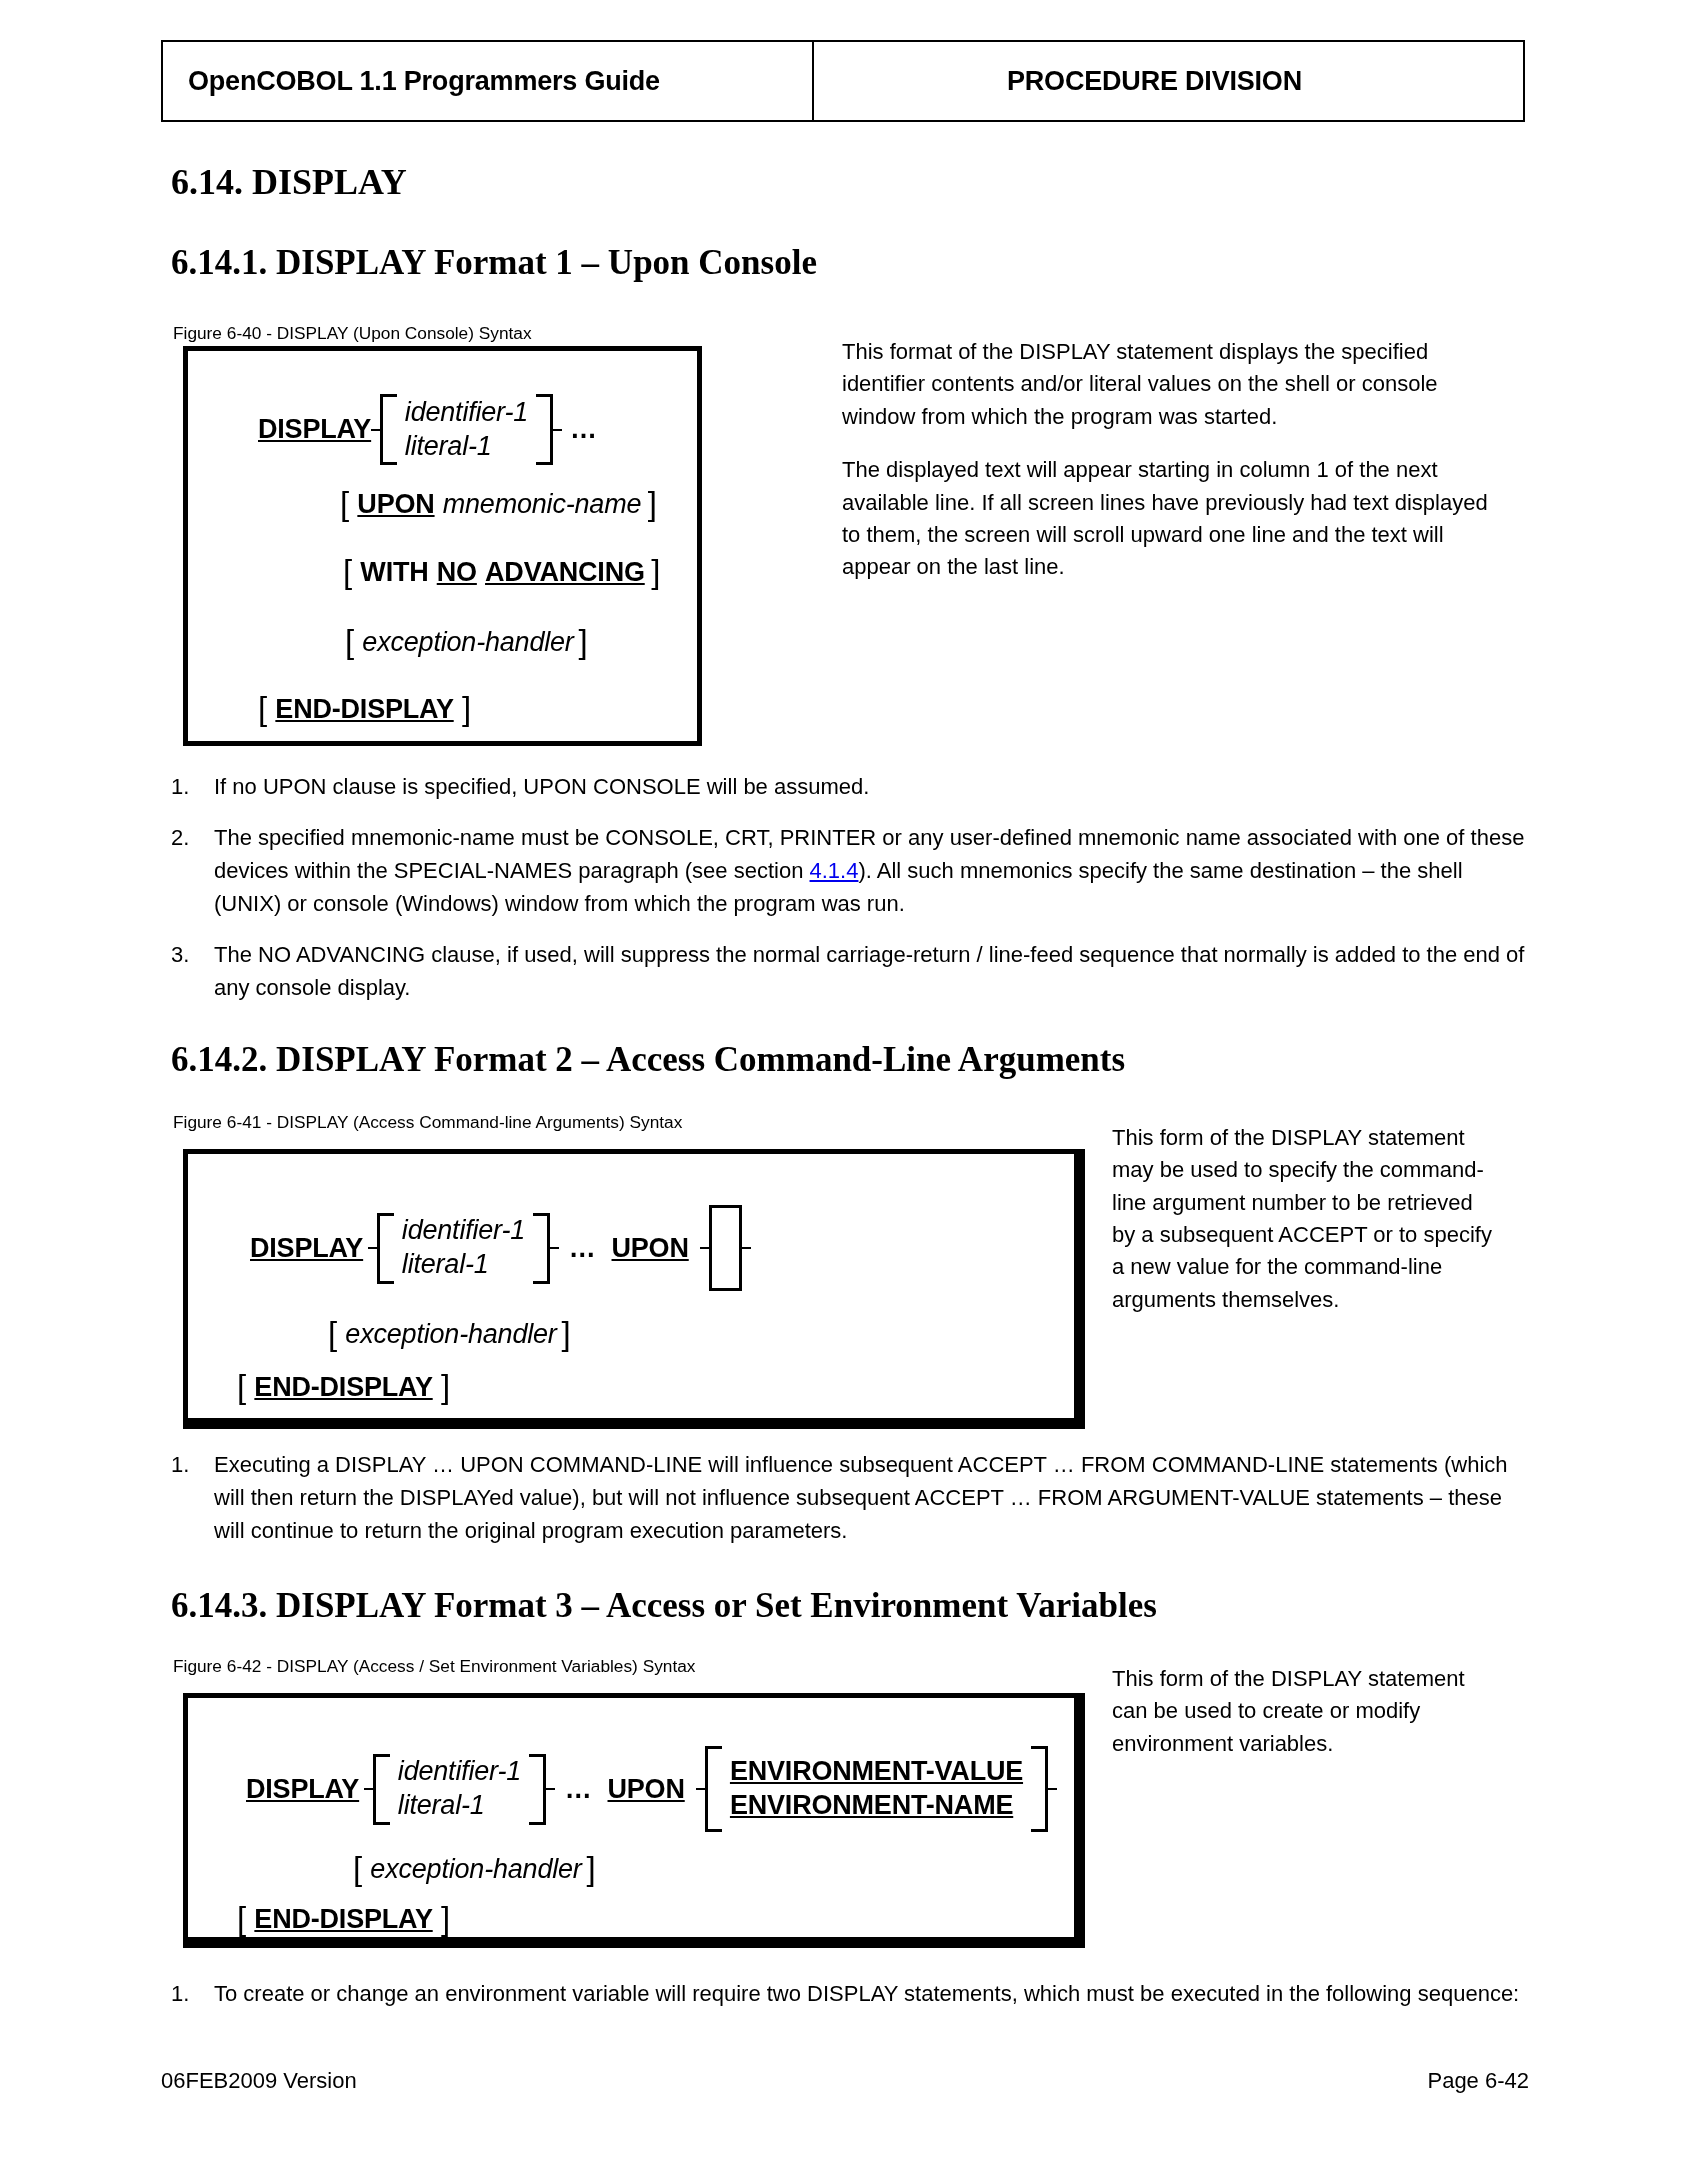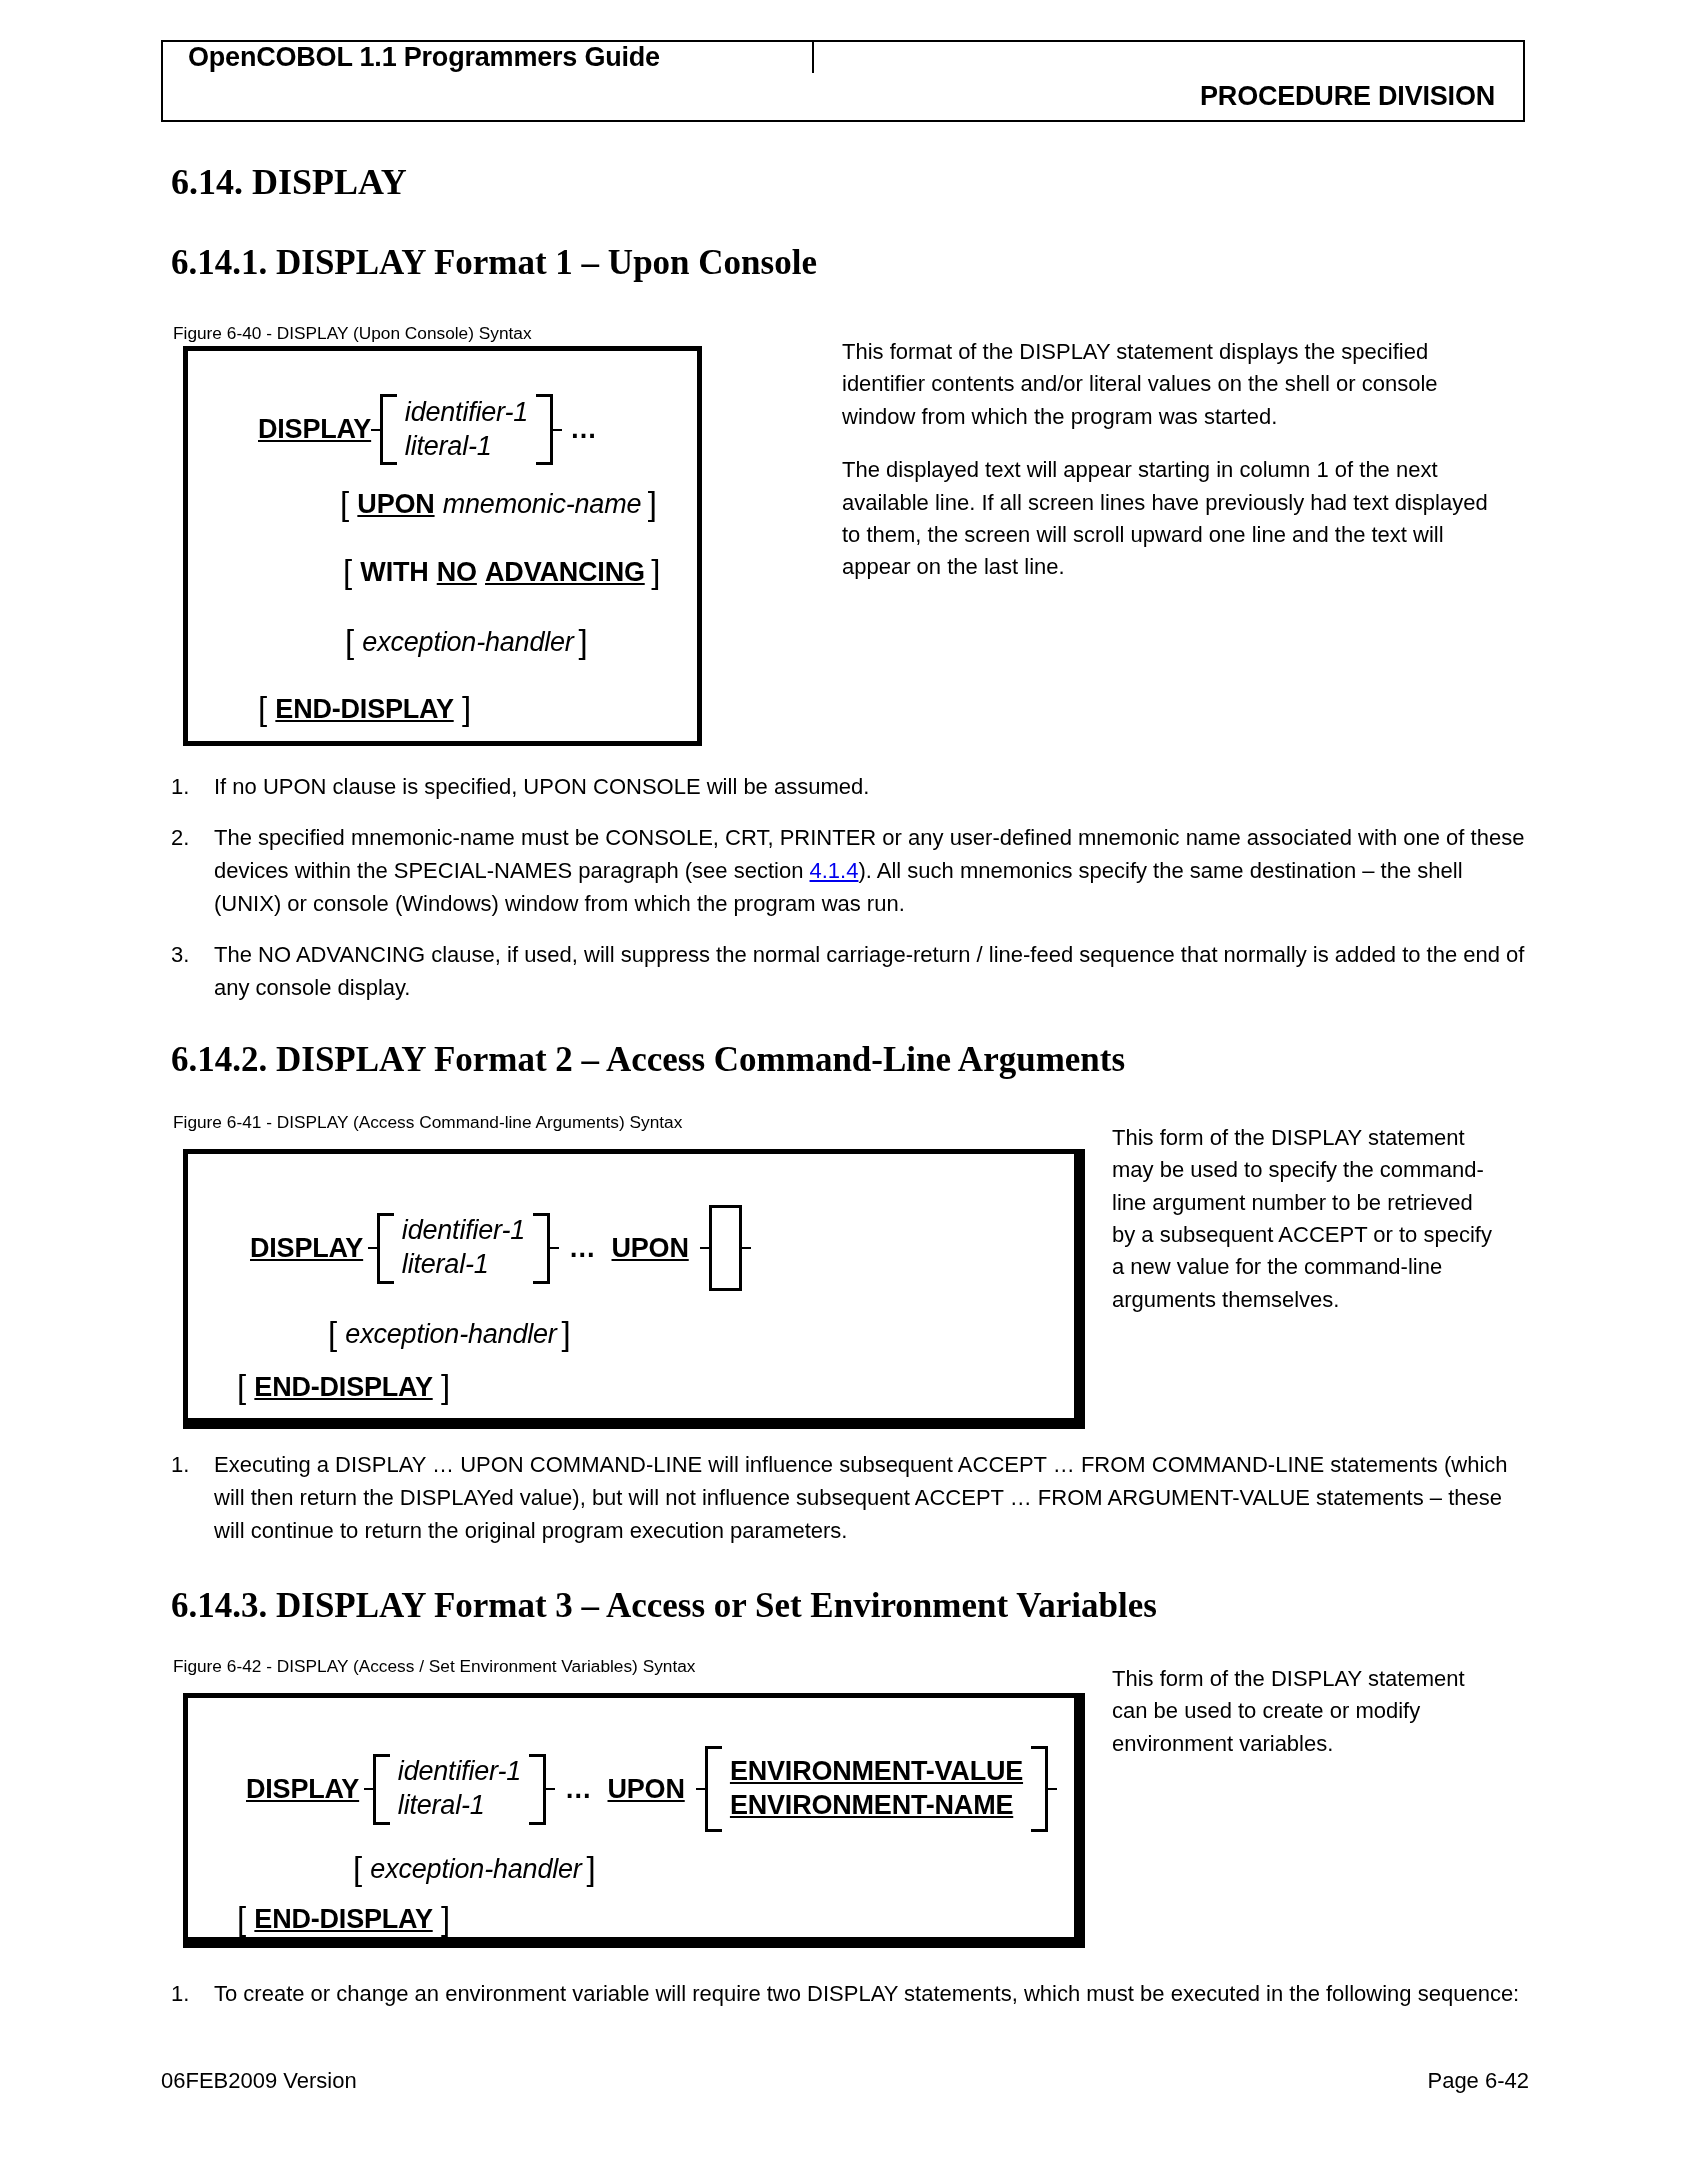--- a/index.html
+++ b/index.html
@@ -27,35 +27,34 @@
   
   .header {
     position: absolute;
     left: 161px;
     top: 40px;
     width: 1364px;
     height: 82px;
     display: flex;
     border: 2.5px solid #000;
     box-sizing: border-box;
-    flex-direction: column;
   }
   .header-left {
     width: 651px;
     border-right: 2.5px solid #000;
     box-sizing: border-box;
     display: flex;
     align-items: center;
     padding-left: 25px;
   }
   .header-right {
     flex: 1;
     display: flex;
     align-items: center;
-    justify-content: flex-end;
+    justify-content: center;
     padding-right: 28px;
   }
   .header-left span, .header-right span {
     font-size: 27px;
     font-weight: bold;
     letter-spacing: -0.2px;
   }
 
   
   .h2 {

